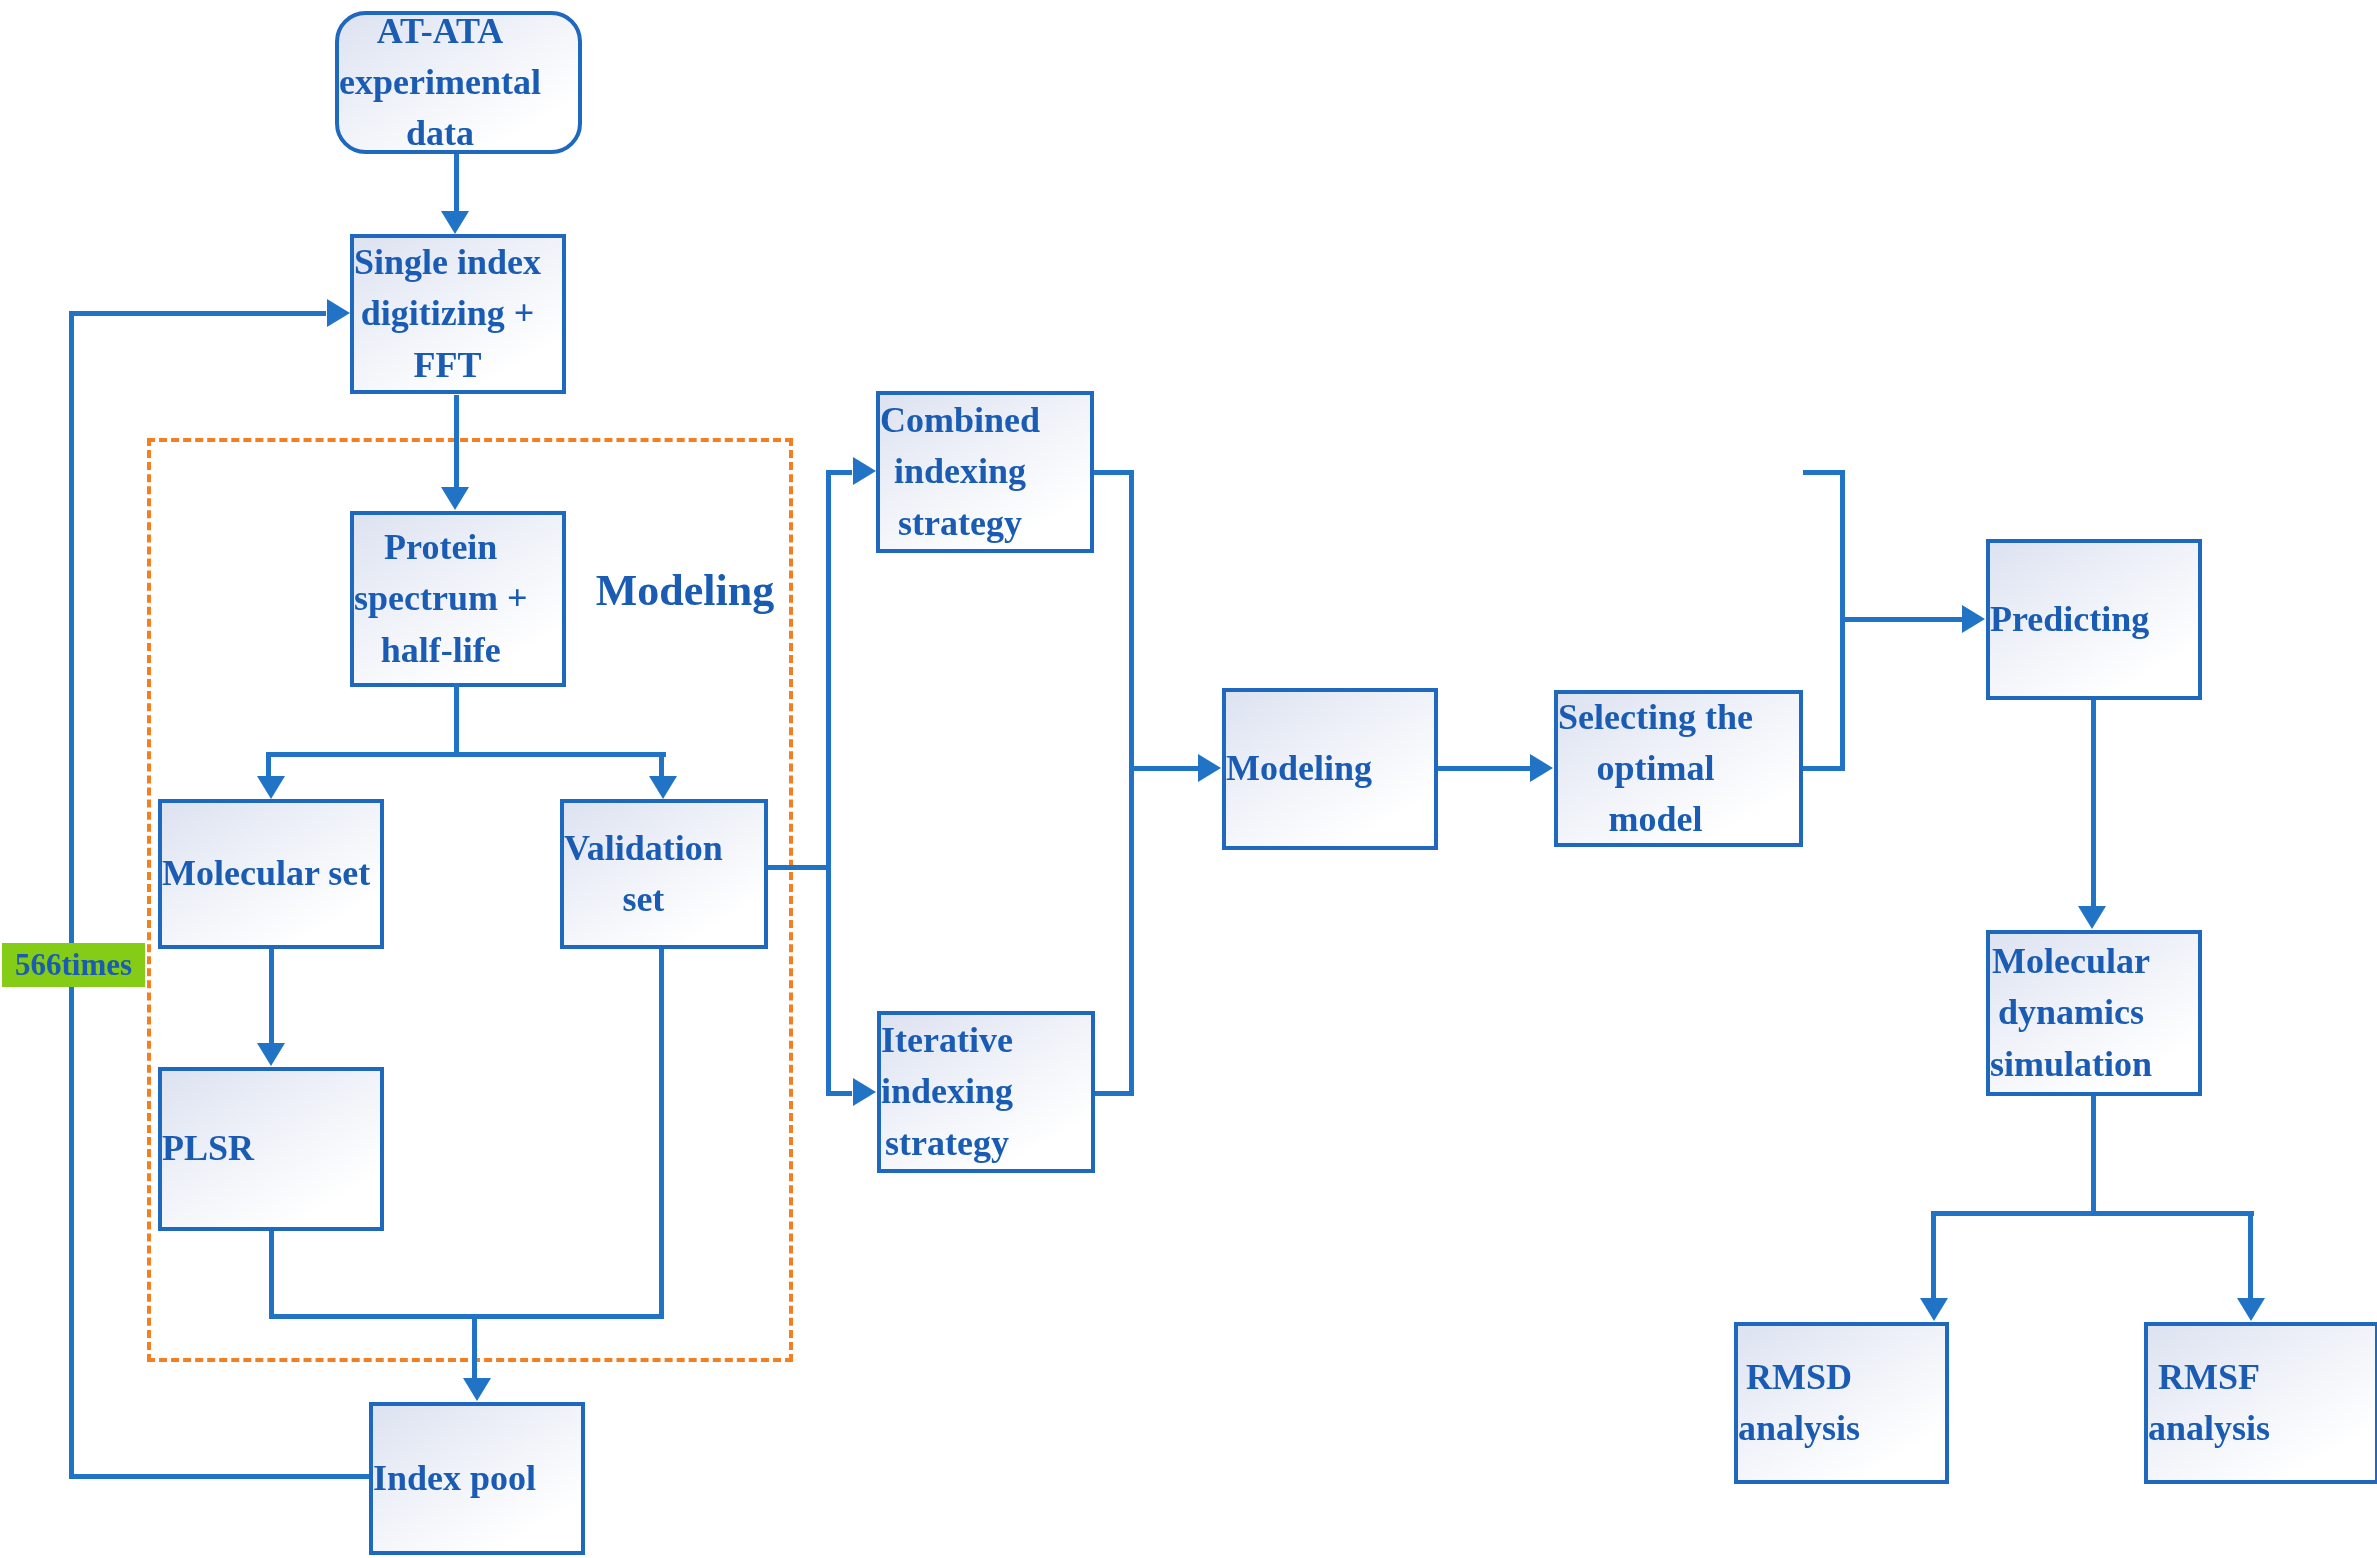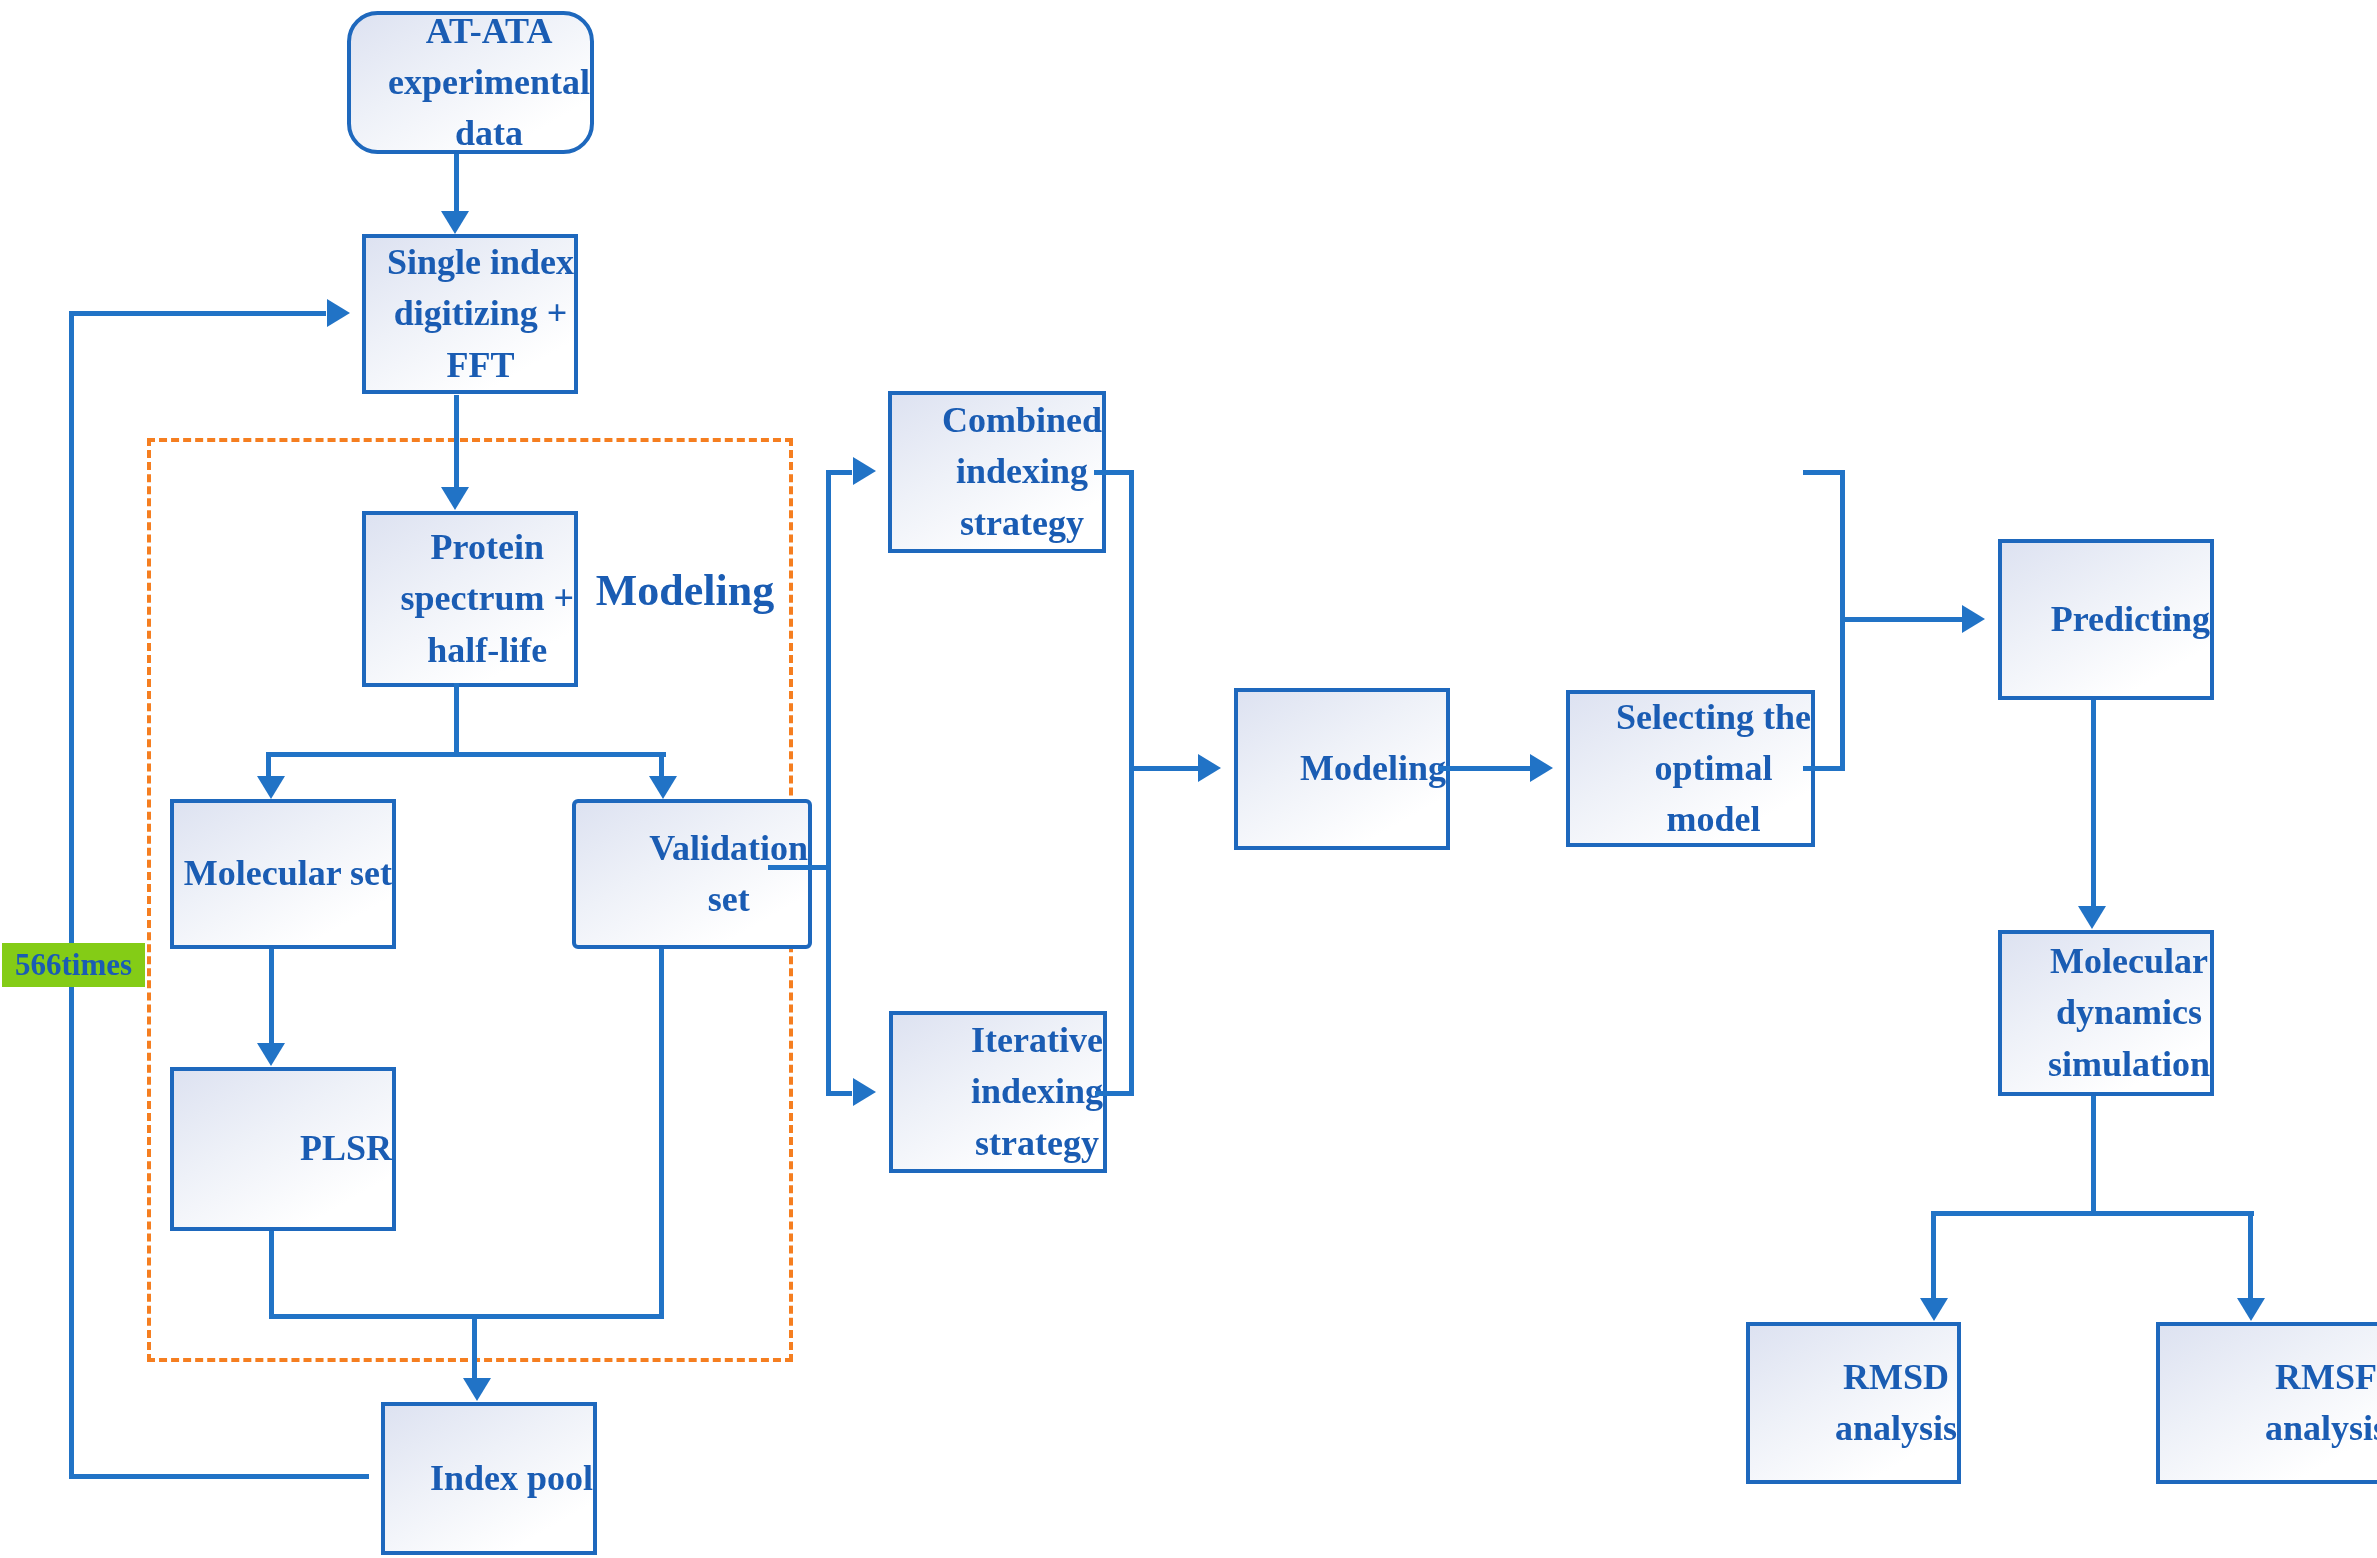--- a/index.html
+++ b/index.html
@@ -17,23 +17,22 @@
     font-family:"Liberation Serif","DejaVu Serif",serif;
     overflow:hidden;
   }
   .box{
     position:absolute;
     box-sizing:border-box;
     border:4.9px solid var(--blue-border);
     background:linear-gradient(150deg,#dde2f1 0%,#eef1f8 40%,#ffffff 82%);
     display:flex;
     align-items:center;
-    justify-content:flex-end;
+    justify-content:flex-start;
     text-align:center;
-    margin-left:12px;
   }
   .box.rounded{border-radius:30.5px;}
   .box-label{
     color:var(--blue-text);
     font-weight:bold;
     font-size:36px;
     line-height:1.42;
     white-space:pre-line;
     letter-spacing:0px;
   }
@@ -87,21 +86,21 @@
   <div class="box" style="left:350px;top:511px;width:216px;height:176px;">
     <span class="box-label">Protein
 spectrum +
 half-life</span>
   </div>
 
   <div class="box" style="left:158px;top:799px;width:226px;height:150px;">
     <span class="box-label">Molecular set</span>
   </div>
 
-  <div class="box" style="left:560px;top:799px;width:240px;height:150px;border-radius:6px;">
+  <div class="box" style="left:560px;top:799px;width:208px;height:150px;">
     <span class="box-label">Validation
 set</span>
   </div>
 
   <div class="box" style="left:158px;top:1067px;width:226px;height:164px;">
     <span class="box-label">PLSR</span>
   </div>
 
   <div class="box" style="left:369px;top:1402px;width:216px;height:153px;">
     <span class="box-label">Index pool</span>

